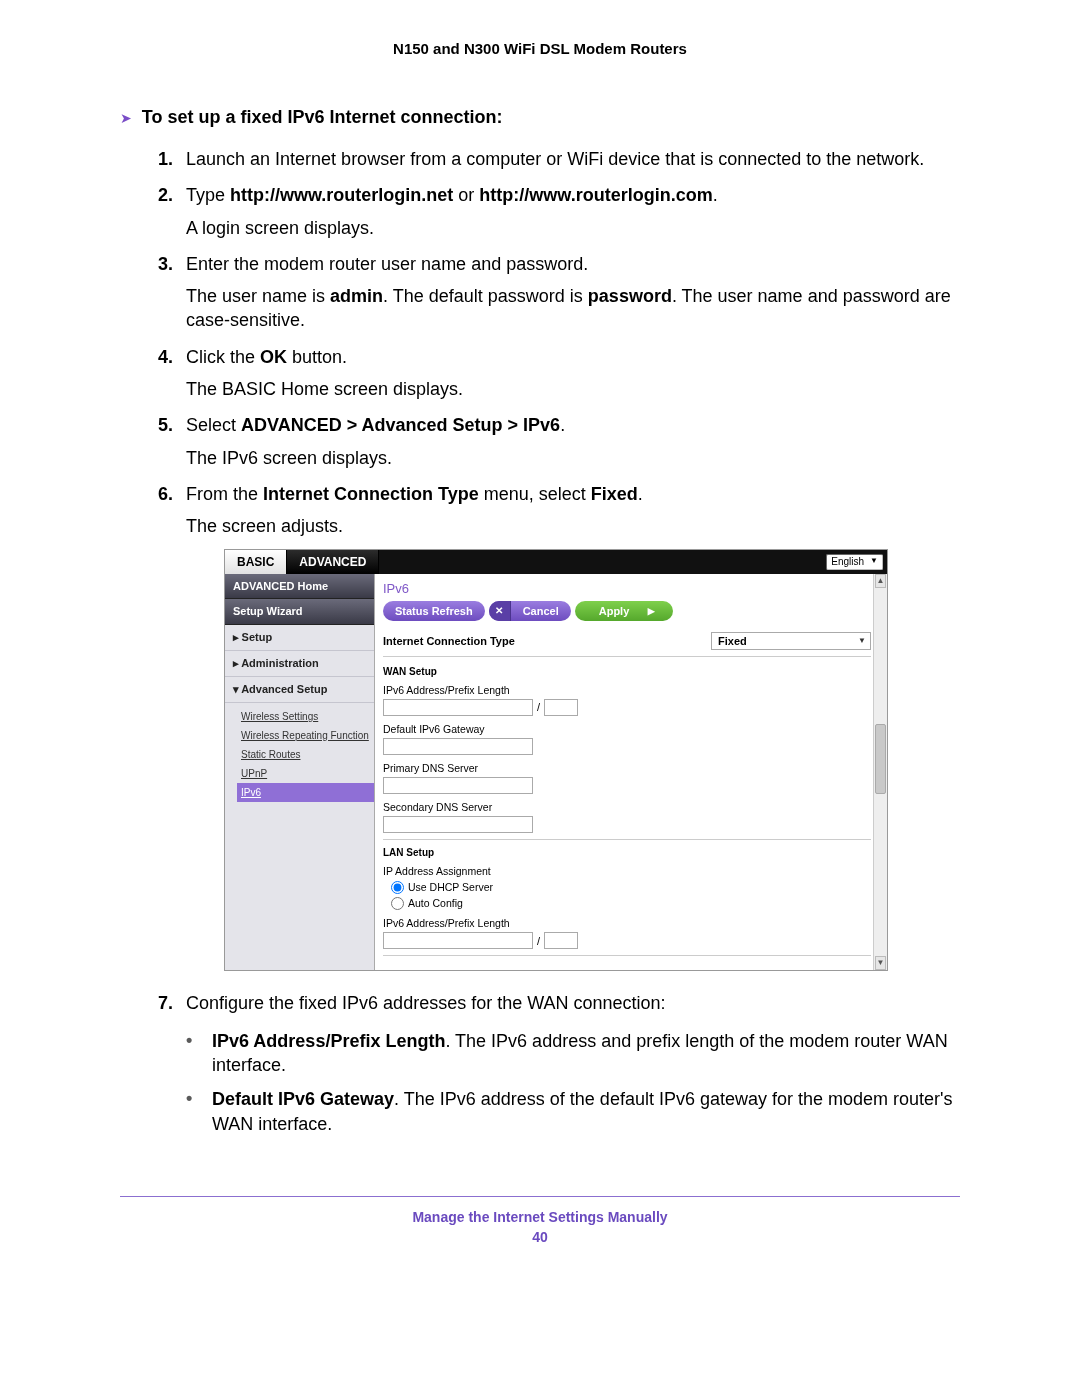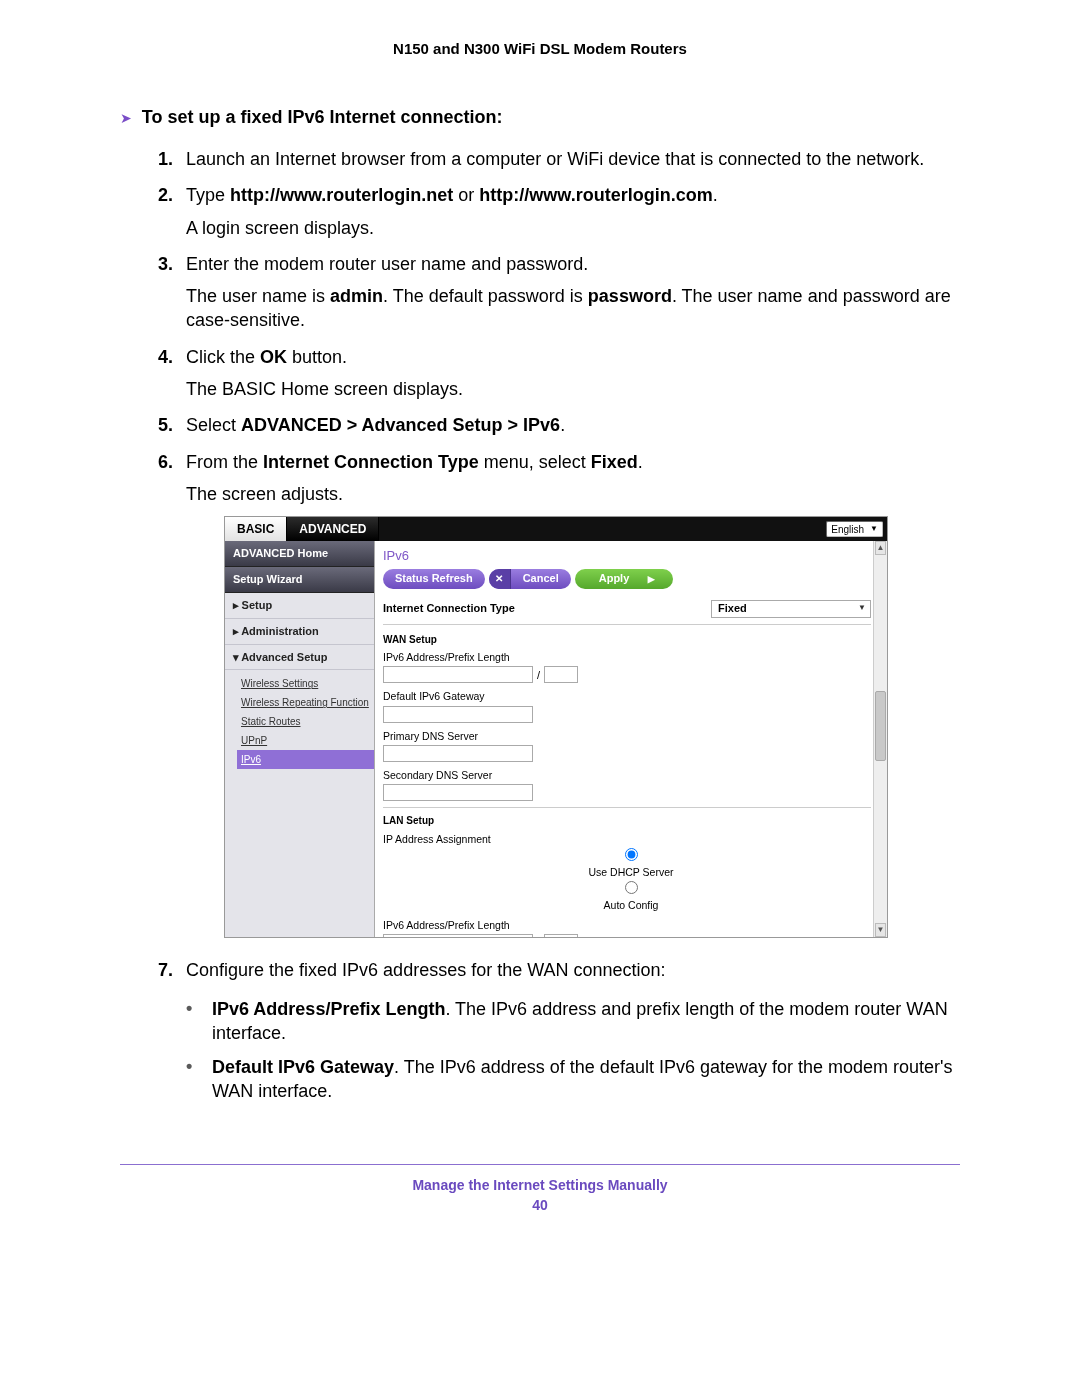--- a/index.html
+++ b/index.html
@@ -288,21 +288,21 @@
     height: 17px;
     border: 1px solid #aaa;
     font-size: 11px;
     padding: 0 3px;
   }
   .in-lg { width: 150px; }
   .in-sm { width: 34px; }
   .slash { font-size: 11px; }
   hr.sep { border: none; border-top: 1px solid #ccc; margin: 6px 0; }
 
-  .radio-row { display: flex; align-items: center; gap: 4px; font-size: 10.5px; margin: 2px 0; flex-direction: column; }
+  .radio-row { display: flex; align-items: center; gap: 4px; font-size: 10.5px; margin: 2px 0; }
   .radio-row input { margin: 0; }
   .indent { padding-left: 8px; }
 
   .filter-row {
     display: flex;
     justify-content: space-between;
     align-items: center;
     font-weight: bold;
     font-size: 11px;
     padding-top: 4px;
@@ -353,20 +353,21 @@
       <div class="step-sub">
         <span>The user name is </span><span class="bold">admin</span><span>. The default password is </span><span class="bold">password</span><span>. The user name and password are case-sensitive.</span>
       </div>
     </li>
     <li>
       <span>Click the </span><span class="bold">OK</span><span> button.</span>
       <div class="step-sub">The BASIC Home screen displays.</div>
     </li>
     <li>
       <span>Select </span><span class="bold">ADVANCED &gt; Advanced Setup &gt; IPv6</span><span>.</span>
+      <div class="step-sub">The IPv6 screen displays.</div>
     </li>
     <li>
       <span>From the </span><span class="bold">Internet Connection Type</span><span> menu, select </span><span class="bold">Fixed</span><span>.</span>
       <div class="step-sub">The screen adjusts.</div>
 
       
       <div class="shot">
         <div class="shot-topbar">
           <div class="tab basic">BASIC</div>
           <div class="tab advanced">ADVANCED</div>

